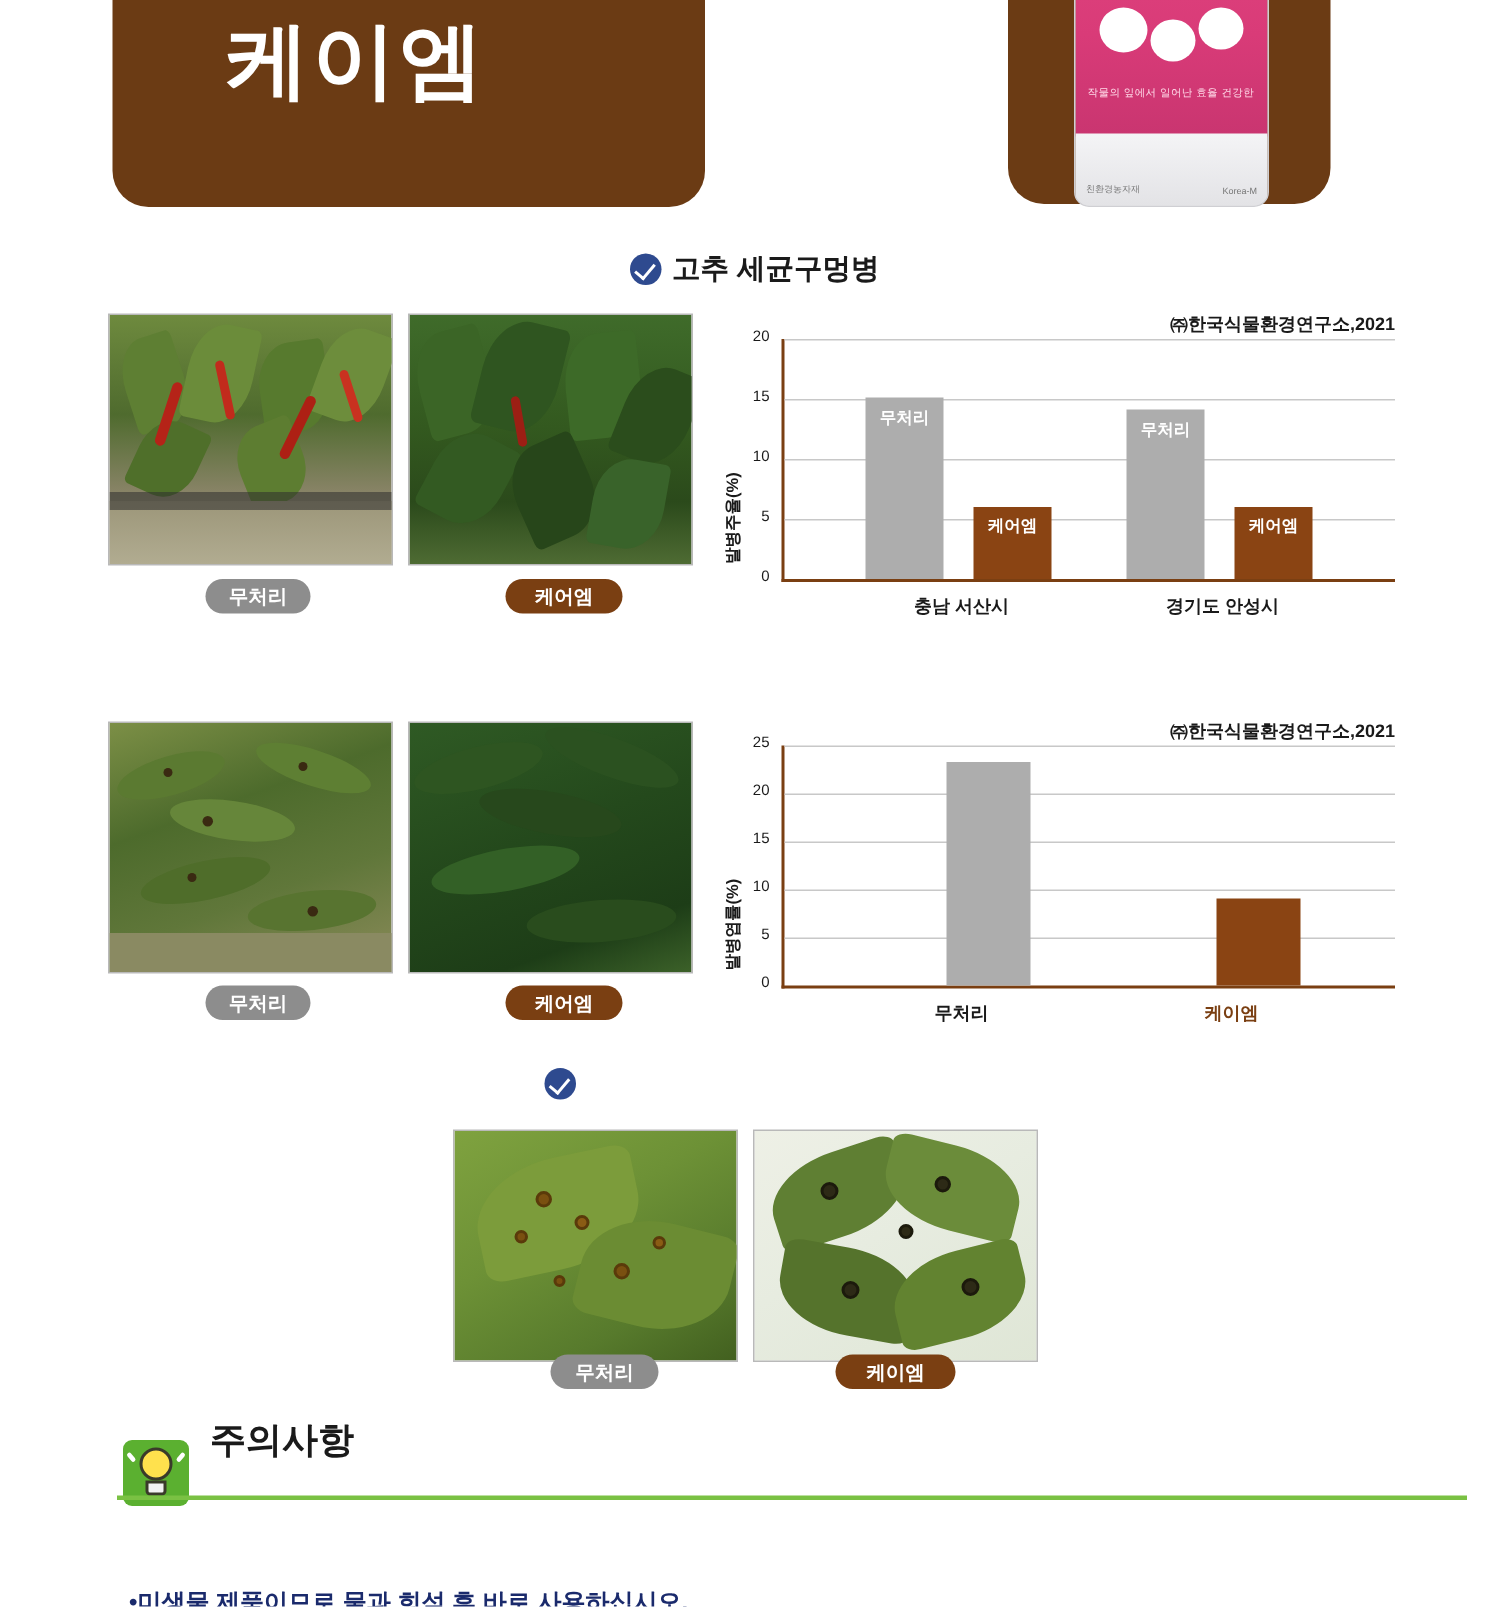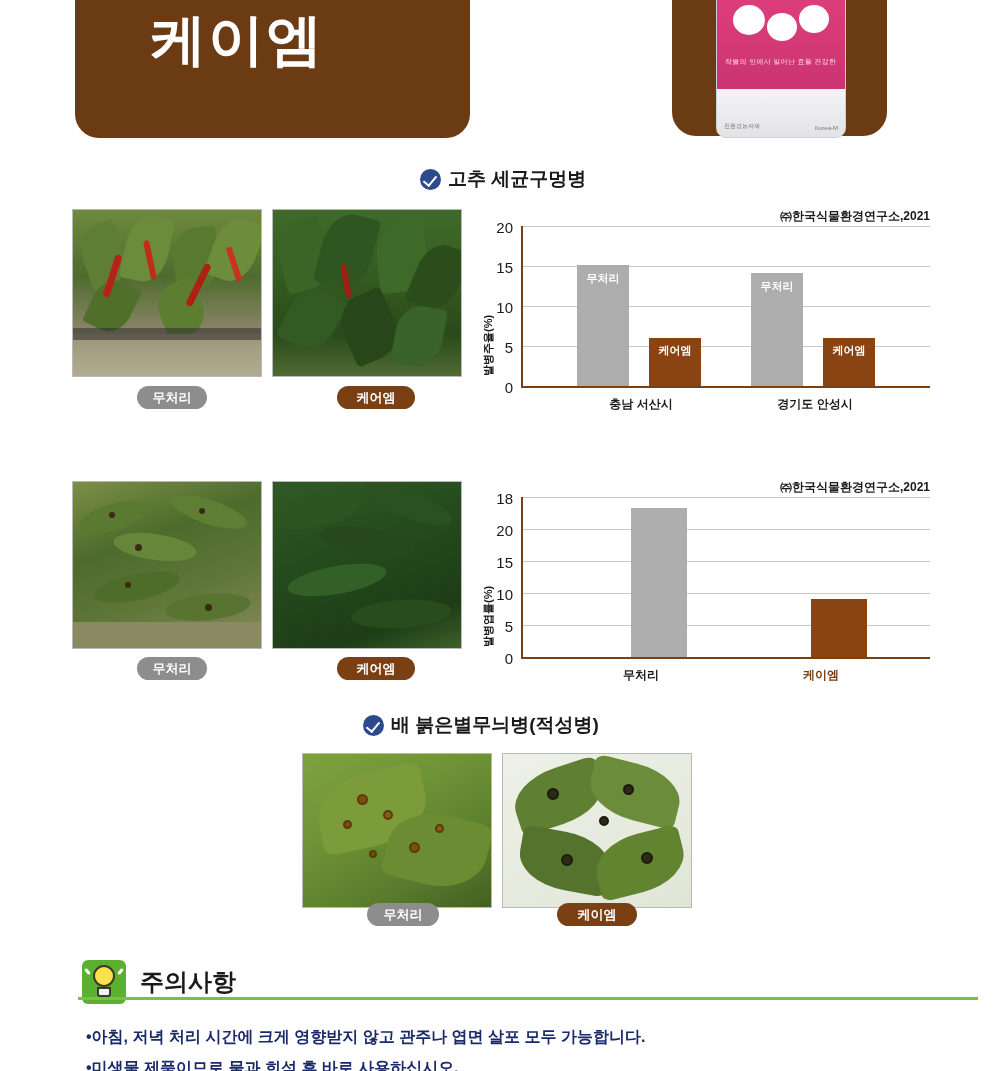--- a/index.html
+++ b/index.html
@@ -133,21 +133,21 @@
     position: absolute; left: 46px; top: 0;
     border-left: 2px solid #7a3f12;
     border-bottom: 2px solid #7a3f12;
   }
   .gridline {
     position: absolute; left: 0; right: 0;
     border-top: 1px solid #c8c8c8;
   }
   .ytick {
     position: absolute;
-    font-size: 15px; color: #1a1a1a;
+    font-size: 10px; color: #1a1a1a;
     text-align: right; width: 34px;
   }
   .ylabel {
     position: absolute;
     font-size: 11px; font-weight: bold; color: #1a1a1a;
     transform: rotate(-90deg);
     transform-origin: left top;
     white-space: nowrap;
   }
   .bar { position: absolute; bottom: 0; }
@@ -164,21 +164,21 @@
     text-align: center; white-space: nowrap;
   }
   .xcat.brown { color: #7a3f12; }
 
   
   .notice-rule {
     position: absolute; left: 78px; top: 997px;
     width: 900px; height: 3px; background: #7ac143;
   }
   .notice-title {
-    position: absolute; left: 140px; top: 966px;
+    position: absolute; left: 140px; top: 944px;
     font-size: 24px; font-weight: bold; color: #1a1a1a;
     white-space: nowrap;
   }
   .bulb {
     position: absolute; left: 82px; top: 960px;
     width: 44px; height: 44px;
     background: #5bb030; border-radius: 6px;
   }
   .bulb .glass {
     position: absolute; left: 11px; top: 5px;
@@ -321,21 +321,21 @@
   </div>
 
   <div class="pill pill-gray" style="left:137px; top:657px; width:70px;">무처리</div>
   <div class="pill pill-brown" style="left:337px; top:657px; width:78px;">케어엠</div>
 
   <div class="chart" style="left:475px; top:497px; width:455px; height:160px;">
     <div class="chart-source">㈜한국식물환경연구소,2021</div>
 
     <div class="ylabel" style="left:6px; top:150px;">발병엽률(%)</div>
 
-    <div class="ytick" style="left:4px; top:-7px;">18</div>
+    <div class="ytick" style="left:4px; top:-7px;">25</div>
     <div class="ytick" style="left:4px; top:25px;">20</div>
     <div class="ytick" style="left:4px; top:57px;">15</div>
     <div class="ytick" style="left:4px; top:89px;">10</div>
     <div class="ytick" style="left:4px; top:121px;">5</div>
     <div class="ytick" style="left:4px; top:153px;">0</div>
 
     <div class="plot" style="width:409px; height:162px;">
       <div class="gridline" style="top:0px;"></div>
       <div class="gridline" style="top:32px;"></div>
       <div class="gridline" style="top:64px;"></div>
@@ -345,21 +345,20 @@
       <div class="bar bar-gray" style="left:108px; width:56px; height:149px;"></div>
       <div class="bar bar-brown" style="left:288px; width:56px; height:58px;"></div>
     </div>
 
     <div class="xcat" style="left:106px; top:170px; width:120px;">무처리</div>
     <div class="xcat brown" style="left:286px; top:170px; width:120px;">케이엠</div>
   </div>
 
   <div class="sec-head" style="left:363px; top:712px;">
     <span class="check-badge"></span>
-    <span>배 붉은별무늬병(적성병)</span>
   </div>
 
   <div class="photo pear1 bordered" style="left:302px; top:753px; width:190px; height:155px;">
     <div class="leafblob" style="left:14px; top:18px; width:110px; height:74px; background:#7c9c3b; border-radius:55% 12% 55% 12%; transform:rotate(-12deg);"></div>
     <div class="leafblob" style="left:84px; top:60px; width:100px; height:72px; background:#6b8c33; border-radius:55% 12% 55% 12%; transform:rotate(14deg);"></div>
     <div class="spot" style="left:54px; top:40px; width:11px; height:11px; background:#7a5010; border:2px solid #5a3a0a;"></div>
     <div class="spot" style="left:80px; top:56px; width:10px; height:10px; background:#8a5c14; border:2px solid #5a3a0a;"></div>
     <div class="spot" style="left:40px; top:66px; width:9px; height:9px; background:#7a5010; border:2px solid #5a3a0a;"></div>
     <div class="spot" style="left:106px; top:88px; width:11px; height:11px; background:#7a5010; border:2px solid #5a3a0a;"></div>
     <div class="spot" style="left:132px; top:70px; width:9px; height:9px; background:#8a5c14; border:2px solid #5a3a0a;"></div>
@@ -383,16 +382,15 @@
 
   <div class="bulb">
     <div class="glass"></div>
     <div class="base"></div>
     <div class="ray" style="left:4px; top:8px; transform:rotate(-40deg);"></div>
     <div class="ray" style="right:4px; top:8px; transform:rotate(40deg);"></div>
   </div>
   <div class="notice-title">주의사항</div>
   <div class="notice-rule"></div>
 
-  <div class="notice-item" style="left:86px; top:1027px;">아침, 저녁 처리 시간에 크게 영향받지 않고 관주나 엽면 살포 모두 가능합니다.</div>
   <div class="notice-item" style="left:86px; top:1058px;">미생물 제품이므로 물과 희석 후 바로 사용하십시오.</div>
 
 </div>
 
 </body></html>

